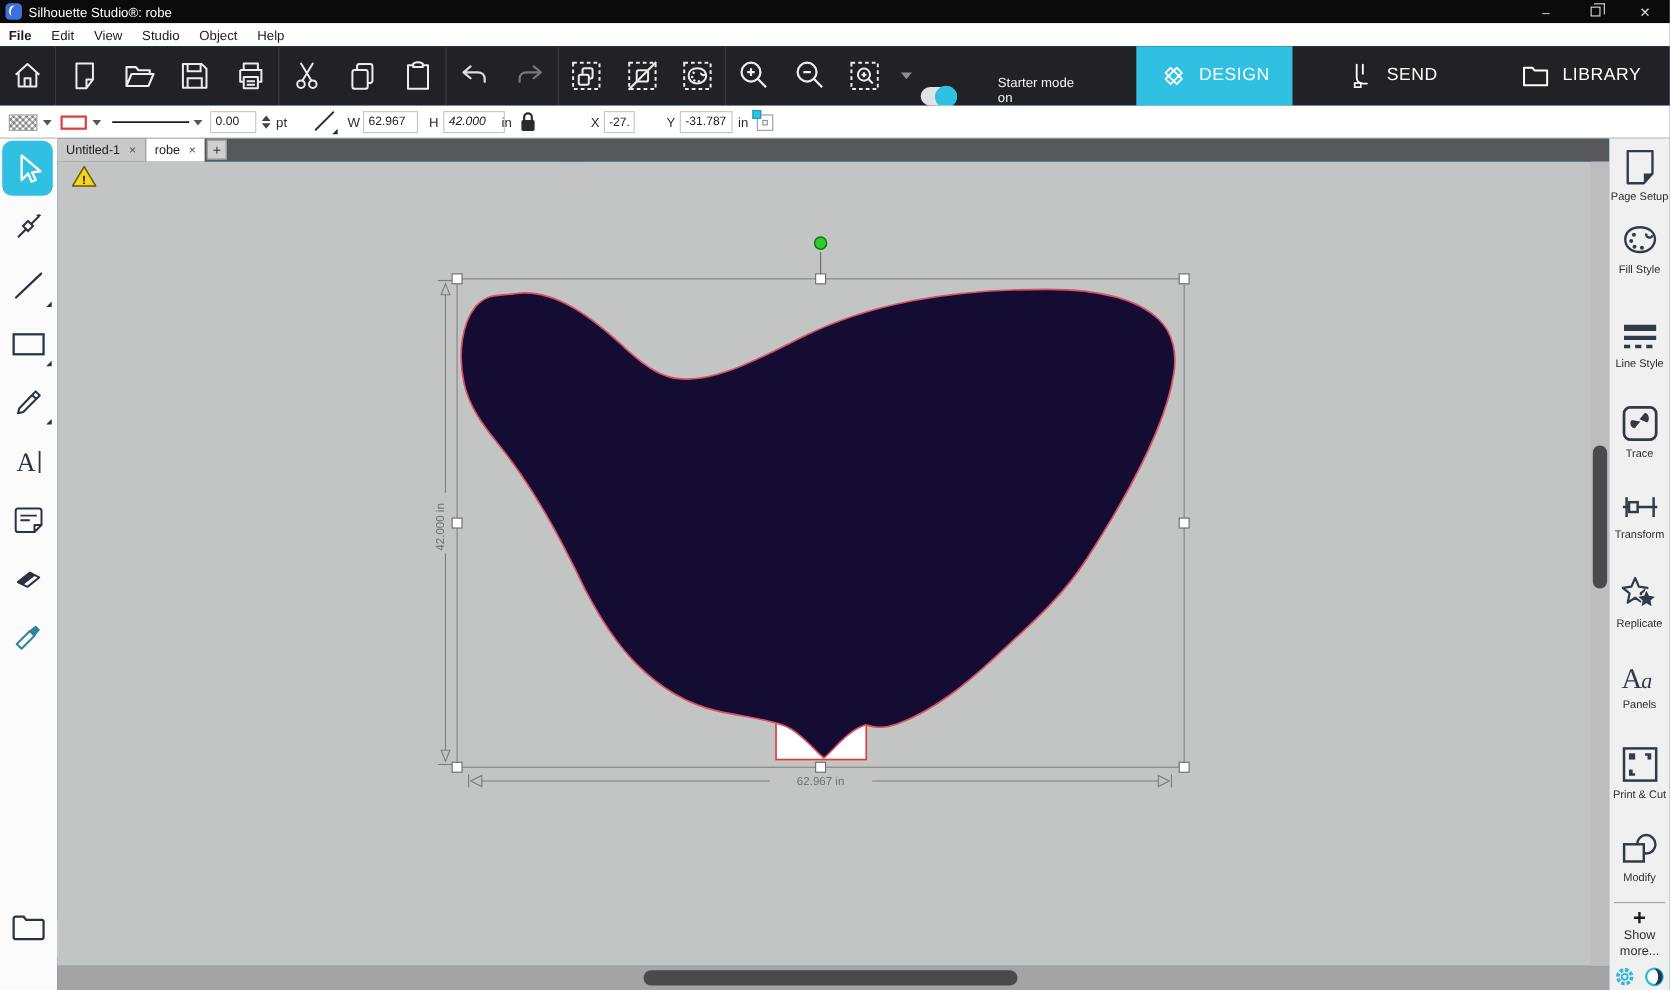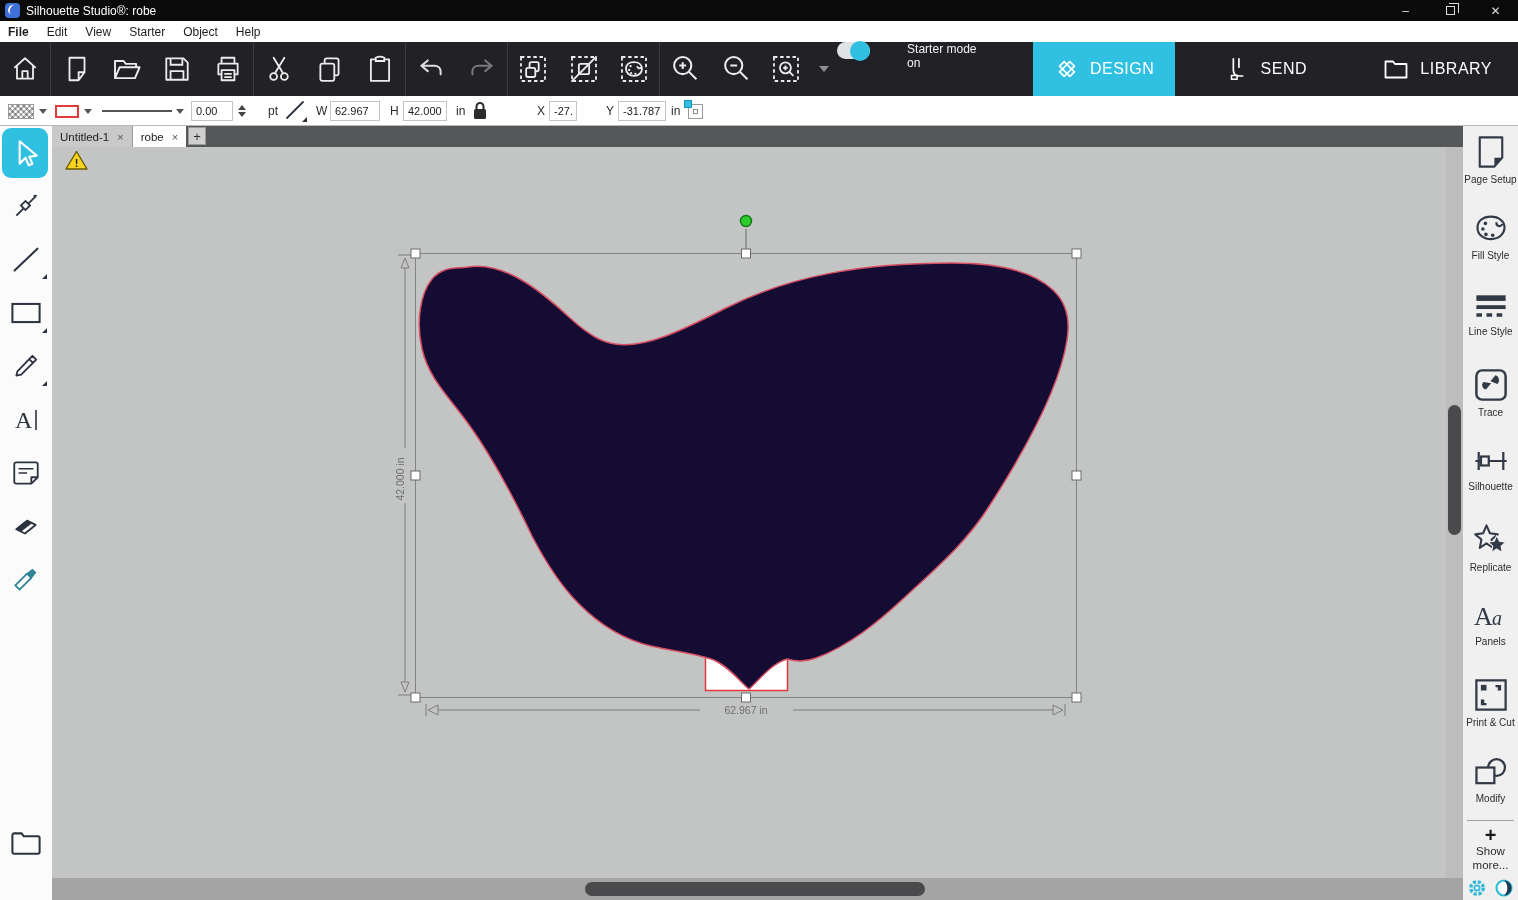--- a/index.html
+++ b/index.html
@@ -18,21 +18,21 @@
   
   .menubar { position:absolute; left:0; top:21px; width:1518px; height:21px; background:#ffffff; display:flex; align-items:center; font-size:12px; color:#1c1c1c; }
   .menu-item { padding:0 9px; height:100%; display:flex; align-items:center; }
   .menu-item:first-child { padding-left:8px;font-weight:bold; }
 
   
   .toolbar { position:absolute; left:0; top:42px; width:1518px; height:54px; background:#222226; display:flex; align-items:center; }
   .tb-btn { width:52px; height:54px; display:flex; align-items:center; justify-content:center; }
   .tb-sep { width:1px; height:54px; background:#3c3c42; }
   .tb-caret { width:0; height:0; border-left:5px solid transparent; border-right:5px solid transparent; border-top:6px solid #8d8d93; margin:0 8px; }
-  .tb-right { margin-left:auto; display:flex; align-items:flex-start; height:54px;gap:29px; }
+  .tb-right { margin-left:auto; display:flex; align-items:flex-end; height:54px;gap:29px; }
   .toggle { width:34px; height:17px; border-radius:9px; background:#dfe3e6; position:relative; margin-right:8px; }
   .toggle-knob { position:absolute; right:0px; top:-1.5px; width:20px; height:20px; border-radius:50%; background:#2fc0e2; }
   .starter-label { color:#f2f2f2; font-size:12px; margin-right:14px; }
   .nav-tab { height:54px; display:flex; align-items:center; justify-content:center; gap:10px; color:#fff; font-size:16px; letter-spacing:0.5px; }
   .nav-design { width:148px; background:#2fc0e2; }
   .nav-library { width:168px; }
   .nav-send { width:128px; }
 
   
   .optionsbar { position:absolute; left:0; top:96px; width:1518px; height:30px; background:#ffffff; border-bottom:1px solid #b9b9b9; font-size:12px; color:#2c2c2c; }
@@ -101,21 +101,21 @@
           <span class="restore-glyph"></span>
         </span>
       <span class="win-btn">✕</span>
     </div>
   </div>
 
   <div class="menubar">
     <span class="menu-item">File</span>
     <span class="menu-item">Edit</span>
     <span class="menu-item">View</span>
-    <span class="menu-item">Starter</span>
+    <span class="menu-item">Studio</span>
     <span class="menu-item">Object</span>
     <span class="menu-item">Help</span>
   </div>
 
   <div class="toolbar">
     <div class="tb-btn">
       <svg width="30" height="30" viewBox="0 0 28 28">
           <path d="M4 13 L14 4 L24 13 M6.5 11 V23 H21.5 V11 M11.5 23 V16 H16.5 V23" fill="none" stroke="#ececec" stroke-width="1.7" stroke-linejoin="round"></path>
         </svg>
     </div>
@@ -268,40 +268,40 @@
     <div class="ob" style="left:176px;">
         <span class="ob-caret"></span>
       </div>
     <div class="ob" style="left:191px;">
         <input class="ob-input" style="width: 42px;" value="0.00">
       </div>
     <div class="ob stepper" style="left:238px;">
         <span class="step-up"></span>
         <span class="step-down"></span>
       </div>
-    <div class="ob" style="left:268px;text-align:right;">
+    <div class="ob" style="left:251px;text-align:right;">
         <span>pt</span>
       </div>
     <div class="ob ob-iconbtn" style="left:282px;">
       <svg width="24" height="24" viewBox="0 0 24 24">
           <line x1="4" y1="20" x2="20" y2="4" stroke="#2c3340" stroke-width="1.8" stroke-linecap="round"></line>
         </svg>
       <span class="corner-tri"></span>
     </div>
     <div class="ob" style="left:316px;">
         <span>W</span>
       </div>
     <div class="ob" style="left:330px;">
         <input class="ob-input" style="width: 50px;" value="62.967">
       </div>
     <div class="ob" style="left:390px;">
         <span>H</span>
       </div>
     <div class="ob" style="left:403px;">
-        <input class="ob-input" style="width: 44px;" value="42.000">
+        <input class="ob-input" style="width: 56px; font-style: italic;" value="42.000">
       </div>
     <div class="ob" style="left:456px;">
         <span>in</span>
       </div>
     <div class="ob" style="left:472px;">
       <svg width="16" height="20" viewBox="0 0 16 20">
           <rect x="2" y="8" width="12" height="10" rx="1.5" fill="#2b2b2b"></rect>
           <path d="M4.5 8 V5.5 a3.5 3.5 0 0 1 7 0 V8" fill="none" stroke="#2b2b2b" stroke-width="2"></path>
         </svg>
     </div>
@@ -564,21 +564,21 @@
     </div>
 
   <div class="sidebar">
     <div class="side-item" style="top:8px;">
       <svg width="34" height="36" viewBox="0 0 30 32">
           <path d="M5 3 H25 V21 L18 29 H5 Z" fill="none" stroke="#323a47" stroke-width="1.9" stroke-linejoin="round"></path>
           <path d="M25 21 H18 V29 Z" fill="#323a47"></path>
         </svg>
       <span class="side-label">Page Setup</span>
     </div>
-    <div class="side-item" style="top:86px;justify-content:space-between;">
+    <div class="side-item" style="top:76px;justify-content:space-between;">
       <svg width="36" height="34" viewBox="0 0 32 30">
           <path d="M16 4 c7 0 12 4.2 12 9.5 0 5.6-4.6 10.5-12 10.5 -7.4 0-12-4.6-12-10.2 C4 8.2 8.5 4 16 4 Z M21 9 a2.6 2.6 0 0 0 5 1.5" fill="none" stroke="#323a47" stroke-width="1.9"></path>
           <circle cx="11" cy="10" r="1.6" fill="#323a47"></circle>
           <circle cx="8.8" cy="15" r="1.6" fill="#323a47"></circle>
           <circle cx="11.5" cy="19.8" r="1.6" fill="#323a47"></circle>
           <circle cx="17.5" cy="20.6" r="1.6" fill="#323a47"></circle>
         </svg>
       <span class="side-label">Fill Style</span>
     </div>
     <div class="side-item" style="top:164px;">
@@ -594,21 +594,21 @@
           <rect x="3" y="3" width="26" height="26" rx="5" fill="none" stroke="#323a47" stroke-width="2.2"></rect>
           <path d="M10 11 c-3 1 -3 6 0 7 l6 -3.5 Z M22 9 c3 1.5 2 7 -1 8 l-5 -4.5 Z" fill="#323a47" transform="rotate(-20 16 14)"></path>
         </svg>
       <span class="side-label">Trace</span>
     </div>
     <div class="side-item" style="top:319px;">
       <svg width="38" height="32" viewBox="0 0 34 28">
           <path d="M3 14 H31 M6 6 V22 M28 6 V22" stroke="#323a47" stroke-width="2" fill="none"></path>
           <rect x="8" y="10" width="7" height="8" fill="#f0f0f0" stroke="#323a47" stroke-width="2"></rect>
         </svg>
-      <span class="side-label">Silhouette</span>
+      <span class="side-label">Transform</span>
     </div>
     <div class="side-item" style="top:396px;">
       <svg width="36" height="36" viewBox="0 0 32 32">
           <path d="M12 3 L15 10 L22 11 L16.5 15.5 L18 23 L12 19 L6 23 L7.5 15.5 L2 11 L9 10 Z" fill="none" stroke="#323a47" stroke-width="1.8" stroke-linejoin="round"></path>
           <path d="M21 12 L23.5 17 L29 18 L25 21.5 L26 27 L21 24 L16.5 27 L17.5 21.5 L13.5 18 L19 17 Z" fill="#323a47" stroke="#f0f0f0" stroke-width="1" stroke-linejoin="round"></path>
         </svg>
       <span class="side-label">Replicate</span>
     </div>
     <div class="side-item" style="top:474px;">
       <svg width="38" height="32" viewBox="0 0 38 32">

